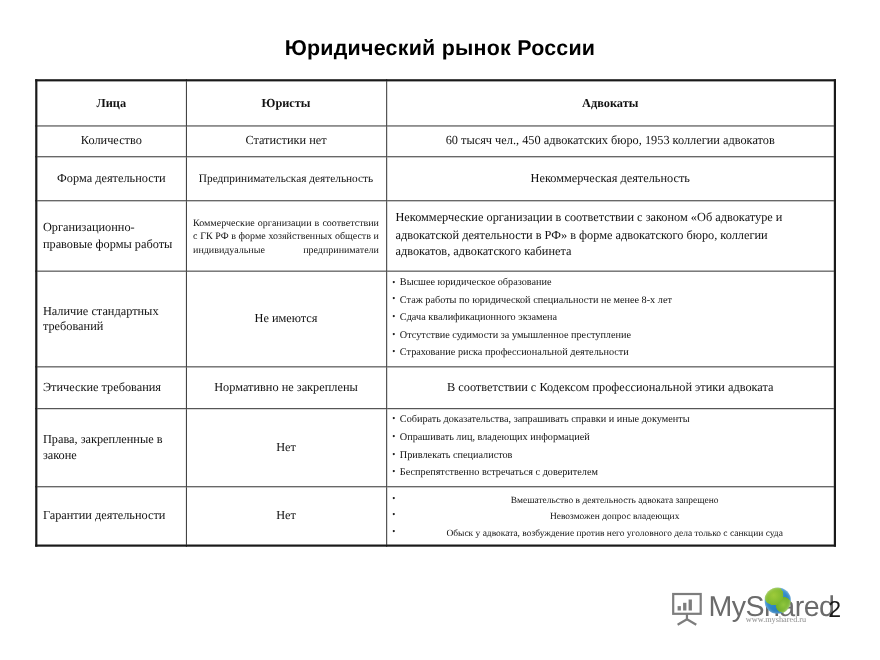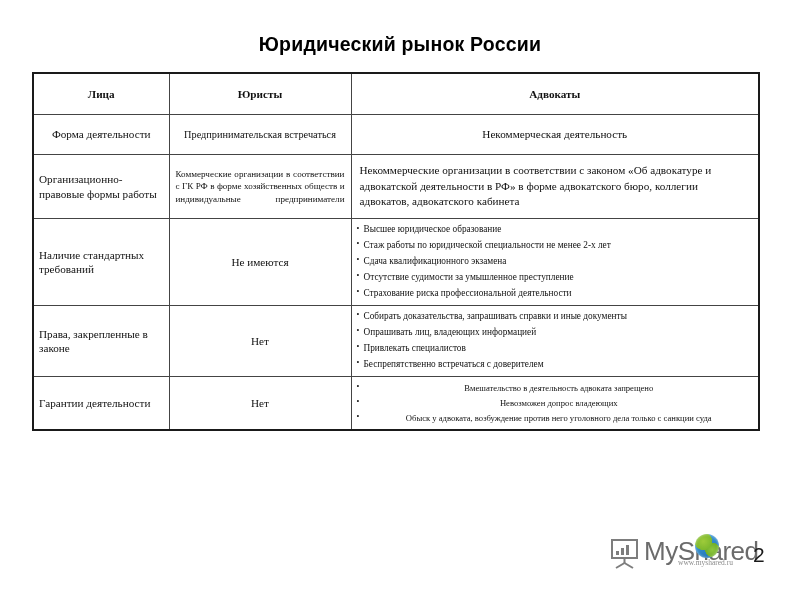--- a/index.html
+++ b/index.html
@@ -208,48 +208,58 @@
       </colgroup>
       <thead>
         <tr>
           <th>Лица</th>
           <th>Юристы</th>
           <th>Адвокаты</th>
         </tr>
       </thead>
       <tbody>
 
+        <tr style="height:28px;">
+          <td class="label center">Количество</td>
+          <td class="mid">Статистики нет</td>
+          <td class="wide">60 тысяч чел., 450 адвокатских бюро, 1953 коллегии адвокатов</td>
+        </tr>
 
         <tr style="height:40px;">
           <td class="label center">Форма деятельности</td>
-          <td class="mid tiny">Предпринимательская встречаться</td>
+          <td class="mid tiny">Предпринимательская деятельность</td>
           <td class="wide">Некоммерческая деятельность</td>
         </tr>
 
         <tr style="height:64px;margin-top:44px;">
           <td class="label">Организационно-правовые формы работы</td>
           <td class="mid small">Коммерческие организации в соответствии с ГК РФ в форме хозяйственных обществ и индивидуальные предприниматели</td>
           <td class="wide left">Некоммерческие организации в соответствии с законом «Об адвокатуре и адвокатской деятельности в РФ» в форме адвокатского бюро, коллегии адвокатов, адвокатского кабинета</td>
         </tr>
 
         <tr style="height:86px;">
           <td class="label">Наличие стандартных требований</td>
           <td class="mid">Не имеются</td>
           <td class="wide bullets">
             <ul class="blist">
                 <li>Высшее юридическое образование</li>
-                <li>Стаж работы по юридической специальности не менее 2-х лет</li>
+                <li>Стаж работы по юридической специальности не менее 8-х лет</li>
                 <li>Сдача квалификационного экзамена</li>
                 <li>Отсутствие судимости за умышленное преступление</li>
                 <li>Страхование риска профессиональной деятельности</li>
               </ul>
           </td>
         </tr>
 
 
+        <tr style="height:38px;">
+          <td class="label">Этические требования</td>
+          <td class="mid">Нормативно не закреплены</td>
+          <td class="wide">В соответствии с Кодексом профессиональной этики адвоката</td>
+        </tr>
 
         <tr style="height:68px;">
           <td class="label">Права, закрепленные в законе</td>
           <td class="mid">Нет</td>
           <td class="wide bullets">
             <ul class="blist">
                 <li>Собирать доказательства, запрашивать справки и иные документы</li>
                 <li>Опрашивать лиц, владеющих информацией</li>
                 <li>Привлекать специалистов</li>
                 <li>Беспрепятственно встречаться с доверителем</li>

